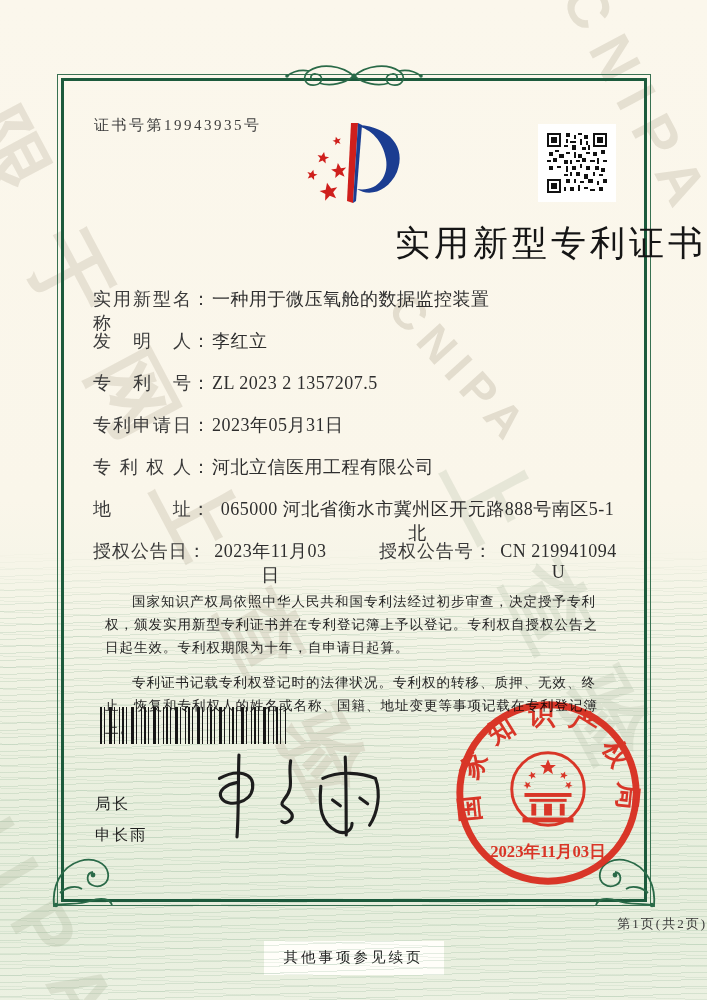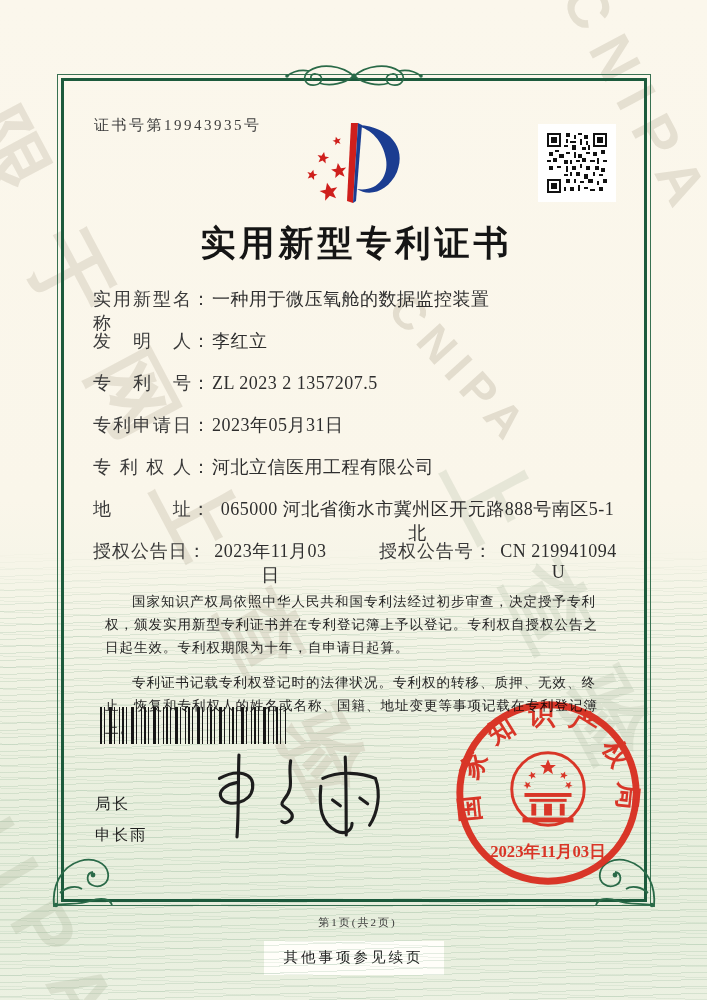--- a/index.html
+++ b/index.html
@@ -46,22 +46,22 @@
   .ornament-top{ position:absolute; left:50%; top:-14px; transform:translateX(-50%); z-index:4; }
   .ornament-corner{ position:absolute; z-index:4; }
   .oc-left{ left:-8px; bottom:-10px; }
   .oc-right{ right:-8px; bottom:-10px; transform:scaleX(-1); }
   
   .content{ position:absolute; inset:0; z-index:4; }
   .cert-number{ position:absolute; left:94px; top:116px; font-size:15px; letter-spacing:2.5px; color:#3d3d3d; }
   .logo{ position:absolute; left:283px; top:113px; }
   .qr-box{ position:absolute; left:538px; top:124px; width:78px; height:78px; background:#ffffff;
            display:flex; align-items:center; justify-content:center; }
-  .title{ position:absolute; left:0; right:0; top:220px; text-align:center;
-          font-size:35px; font-weight:bold; letter-spacing:4px; color:#151515;padding-left:6px; }
+  .title{ position:absolute; left:0; right:0; top:220px; text-align:right;
+          font-size:35px; font-weight:normal; letter-spacing:4px; color:#151515;padding-left:6px; }
   .fields{ position:absolute; left:93px; top:287px; width:530px; font-size:18px; color:#333; }
   .frow{ display:flex; align-items:baseline; height:42px; }
   .pair{ display:flex; align-items:baseline; }
   .pair + .pair{ margin-left:46px; }
   .flabel{ display:inline-block; width:98px; text-align:justify; text-align-last:justify; color:#3a3a3a; }
   .fcolon{ margin:0 2px 0 1px; color:#3a3a3a; }
   .fvalue{ color:#2e2e2e; letter-spacing:0.5px;text-align:center; }
   .paras{ position:absolute; left:93px; top:578px; width:528px; font-size:13.5px;
           line-height:23px; color:#242424; }
   .paras p{ text-indent:2em; margin:12px; letter-spacing:1px; }
@@ -71,22 +71,22 @@
         #161616 0 2px, transparent 2px 4px,
         #161616 4px 5px, transparent 5px 9px,
         #161616 9px 12px, transparent 12px 14px,
         #161616 14px 15px, transparent 15px 19px,
         #161616 19px 20px, transparent 20px 22px);
   }
   .director{ position:absolute; left:95px; top:788px; font-size:15.5px; color:#1e1e1e;
              font-family:"Liberation Sans","DejaVu Sans",sans-serif; line-height:31px; letter-spacing:2px; }
   .signature{ position:absolute; left:198px; top:748px; }
   .seal{ position:absolute; left:450px; top:695px; mix-blend-mode:multiply; }
-  .page-num{ position:absolute; left:0; right:0; top:915px; text-align:center;
-             font-size:11px; color:#3b3b3b; letter-spacing:2px;margin-left:8px; }
+  .page-num{ position:absolute; left:0; right:0; top:915px; text-align:right;
+             font-size:13px; color:#3b3b3b; letter-spacing:2px;margin-left:8px; }
   .note-box{ position:absolute; left:50%; top:941px; transform:translateX(-50%);
              background:#fffef9; padding:7px 20px 8px; font-size:14.5px; letter-spacing:3px; color:#222; }
 </style>
 </head>
 <body>
 
 <div class="page">
 
   <div class="waves"></div>
 

